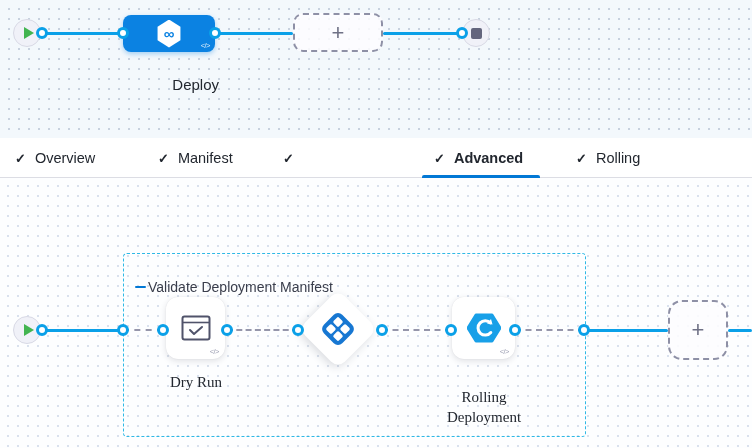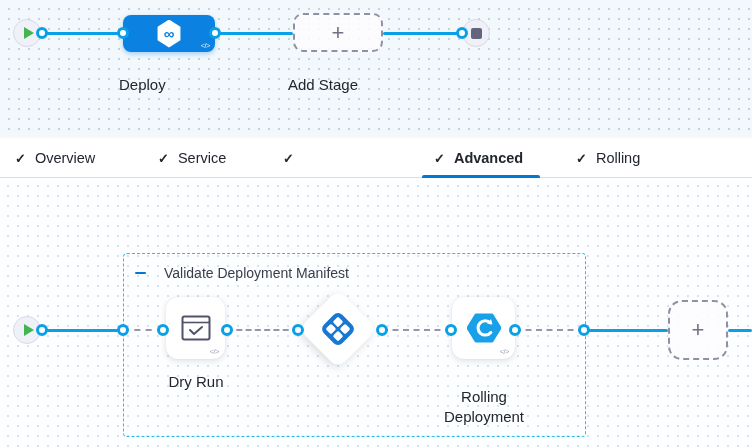--- a/index.html
+++ b/index.html
@@ -41,56 +41,56 @@
     display:flex; align-items:center; justify-content:center; }
   .hexagon span { color:#0b82e2; font-size:15px; font-weight:bold; line-height:1; }
   .code-badge { position:absolute; right:5px; bottom:2px; font-size:7.5px;
     letter-spacing:-0.5px; color:rgba(255,255,255,.85); }
 
   .dashed-box { position:absolute; border:2px dashed #8e90a6; border-radius:10px;
     background:rgba(253,253,255,.85); display:flex; align-items:center;
     justify-content:center; z-index:3; cursor:pointer; }
   .plus { color:#6f7186; font-size:22px; font-weight:300; line-height:1; }
 
-  .node-label { position:absolute; text-align:left; font-size:15px; color:#22272f;
+  .node-label { position:absolute; text-align:right; font-size:15px; color:#22272f;
     z-index:3; }
 
   
   .tab-bar { position:absolute; left:0; top:138px; width:752px; height:40px;
     background:#fff; border-bottom:1px solid #dcdde4; z-index:6; }
   .tab { position:absolute; top:0; height:40px; display:flex; align-items:center;
     gap:9px; cursor:pointer; }
   .tab .check { font-size:13px; font-weight:700; color:#22272f; }
   .tab .tab-label { font-size:14.5px; color:#22272f; }
   .tab.active .tab-label { font-weight:700; }
   .tab-underline { position:absolute; left:422px; top:37px; width:118px; height:3px;
     background:#0278d5; border-radius:2px 2px 0 0; z-index:7; }
 
   
   .step-group { position:absolute; left:123px; top:75px; width:463px; height:184px;
     border:1.6px dashed #2fb9e6; border-radius:4px; z-index:1; }
-  .group-label { position:absolute; left:11px; top:11px; display:flex;
-    align-items:center; gap:18px; }
+  .group-label { position:absolute; left:11px; top:25px; display:flex;
+    align-items:center; gap:2px; }
   .minus-icon { width:11px; height:2.5px; background:#0278d5; border-radius:1px; }
   .group-label span.gl-text { font-size:14px; color:#3a3e4c; }
 
   
   .step-card { position:absolute; background:#fff; border-radius:12px;
     box-shadow:0 2px 6px rgba(40,41,61,.14), 0 0 1px rgba(40,41,61,.12);
     display:flex; align-items:center; justify-content:center; z-index:4; cursor:pointer; }
   .step-card .code-badge2 { position:absolute; right:6px; bottom:3px; font-size:7.5px;
     letter-spacing:-0.5px; color:#a0a2b5; }
   .diamond { position:absolute; left:310px; top:123px; width:56px; height:56px;
     background:#fff; border-radius:10px; transform:rotate(45deg);
     box-shadow:0 3px 8px rgba(40,41,61,.16); z-index:4; cursor:pointer;
     display:flex; align-items:center; justify-content:center; }
   .diamond .inner { transform:rotate(-45deg); display:flex; }
 
   .step-label { position:absolute; text-align:center; font-size:15px; color:#22272f;
-    line-height:1.35; z-index:3; }
+    line-height:1.35; z-index:3;font-family:Liberation Serif, serif; }
 </style>
 </head>
 <body>
 
 <div class="app">
 
   <div class="stage-canvas">
 
     <div class="terminal" style="left:13px; top:19px;">
       <div class="play-tri"></div>
@@ -116,31 +116,30 @@
     </div>
 
     <div class="line" style="left:383px; top:31.5px; width:79px;"></div>
     <div class="ring" style="left:462px; top:33px;"></div>
 
     <div class="terminal" style="left:462px; top:19px;">
       <div class="stop-sq"></div>
     </div>
 
     <div class="node-label" style="left:119px; top:76px; width:100px;">Deploy</div>
-    <div class="node-label" style="left:288px; top:76px; width:100px;">Add Stage</div>
   </div>
 
   <div class="tab-bar">
     <div class="tab" style="left:15px;">
       <span class="check">✓</span>
       <span class="tab-label">Overview</span>
     </div>
     <div class="tab" style="left:158px;">
       <span class="check">✓</span>
-      <span class="tab-label">Service</span>
+      <span class="tab-label">Manifest</span>
     </div>
     <div class="tab" style="left:283px;">
       <span class="check">✓</span>
     </div>
     <div class="tab active" style="left:434px;">
       <span class="check">✓</span>
       <span class="tab-label">Advanced</span>
     </div>
     <div class="tab" style="left:576px;">
       <span class="check">✓</span>

